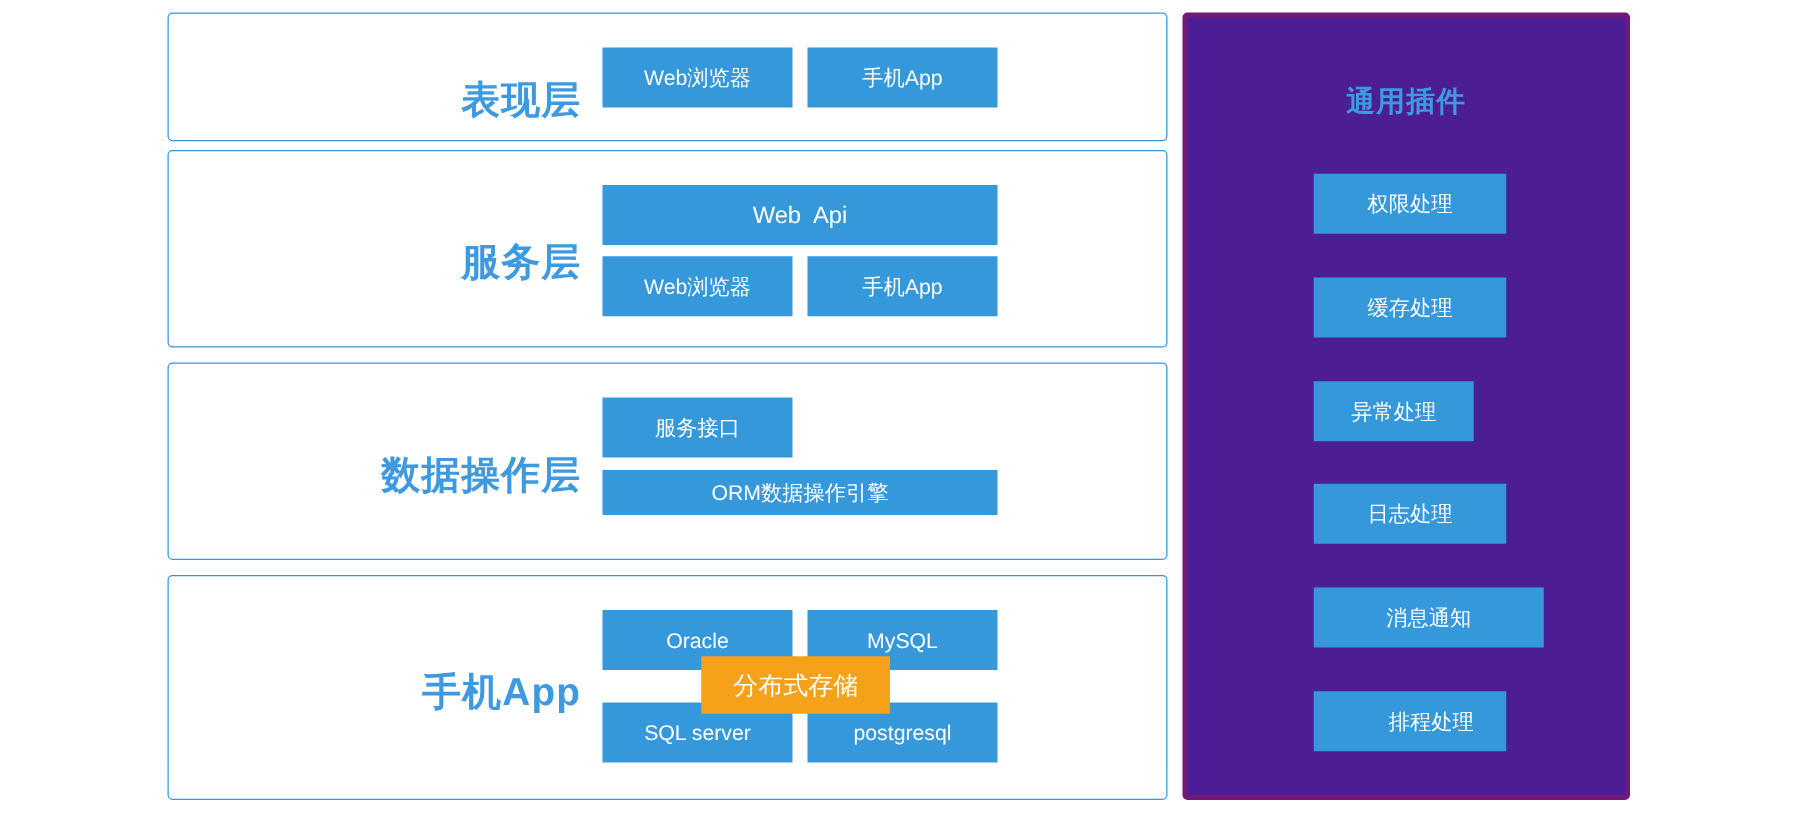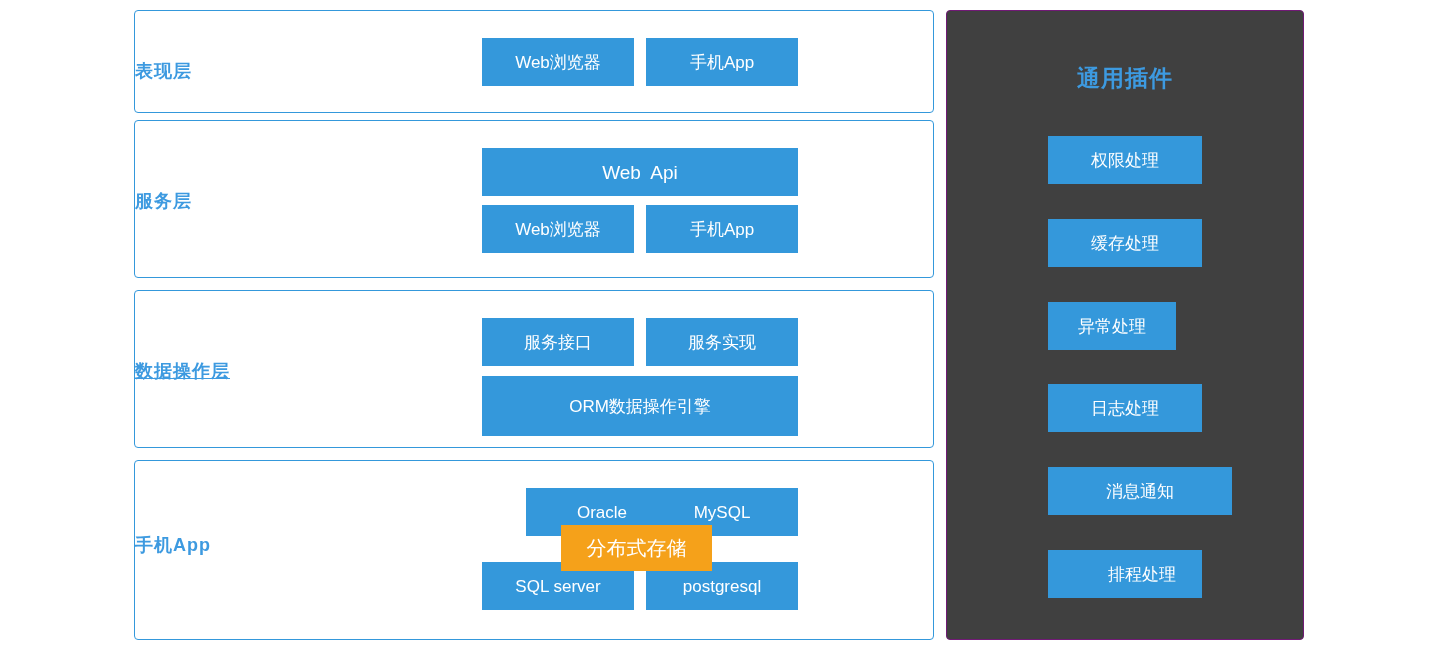--- a/index.html
+++ b/index.html
@@ -21,24 +21,24 @@
     position: absolute;
     box-sizing: border-box;
     border: 1px solid #3498db;
     border-radius: 4px;
     background: #ffffff;
   }
   .layer-title {
     position: absolute;
     color: #3d9ae0;
     font-weight: bold;
-    font-size: 18px;
+    font-size: 31px;
     letter-spacing: 1px;
     white-space: nowrap;
-    text-align: left;
+    text-align: right;
   }
 
   
   .node {
     position: absolute;
     box-sizing: border-box;
     background: #3498db;
     color: #ffffff;
     font-size: 17px;
     display: flex;
@@ -60,23 +60,23 @@
     align-items: center;
     justify-content: center;
     white-space: pre;
     z-index: 20;
   }
 
   
   #plugin-panel {
     position: absolute;
     box-sizing: border-box;
-    border: 1px solid #701a75;
+    border: 4px solid #701a75;
     border-radius: 4px;
-    background: #404040;
+    background: #4c1d95;
   }
   #plugin-title {
     position: absolute;
     width: 100%;
     text-align: center;
     color: #3d9ae0;
     font-weight: bold;
     font-size: 23px;
     letter-spacing: 1px;
     white-space: nowrap;
@@ -107,31 +107,30 @@
 
   <div class="layer" style="left:134px; top:120px; width:800px; height:158px;">
     <div class="layer-title" style="left:0; top:68px; width:330px;">服务层</div>
 
     <div class="node" style="left:347px; top:27px; width:316px; height:48px; font-size:19px;">Web  Api</div>
     <div class="node" style="left:347px; top:84px; width:152px; height:48px;">Web浏览器</div>
     <div class="node" style="left:511px; top:84px; width:152px; height:48px;">手机App</div>
   </div>
 
   <div class="layer" style="left:134px; top:290px; width:800px; height:158px;">
-    <div class="layer-title" style="left:0; top:68px; width:330px;text-decoration:underline;">数据操作层</div>
+    <div class="layer-title" style="left:0; top:68px; width:330px;">数据操作层</div>
 
     <div class="node" style="left:347px; top:27px; width:152px; height:48px;">服务接口</div>
-    <div class="node" style="left:511px; top:27px; width:152px; height:48px;">服务实现</div>
-    <div class="node" style="left:347px; top:85px; width:316px; height:60px;">ORM数据操作引擎</div>
+    <div class="node" style="left:347px; top:85px; width:316px; height:36px;">ORM数据操作引擎</div>
   </div>
 
   <div class="layer" style="left:134px; top:460px; width:800px; height:180px;">
     <div class="layer-title" style="left:0; top:72px; width:330px;">手机App</div>
 
-    <div class="node" style="left:347px; top:27px; width:152px; height:48px;margin-left:44px;">Oracle</div>
+    <div class="node" style="left:347px; top:27px; width:152px; height:48px;">Oracle</div>
     <div class="node" style="left:511px; top:27px; width:152px; height:48px;">MySQL</div>
     <div class="node" style="left:347px; top:101px; width:152px; height:48px;">SQL server</div>
     <div class="node" style="left:511px; top:101px; width:152px; height:48px;">postgresql</div>
 
     <div class="node-orange" style="left:426px; top:64px; width:151px; height:46px;">分布式存储</div>
   </div>
 
   <div id="plugin-panel" style="left:946px; top:10px; width:358px; height:630px;">
 
     <div id="plugin-title" style="left:0; top:52px;">通用插件</div>

